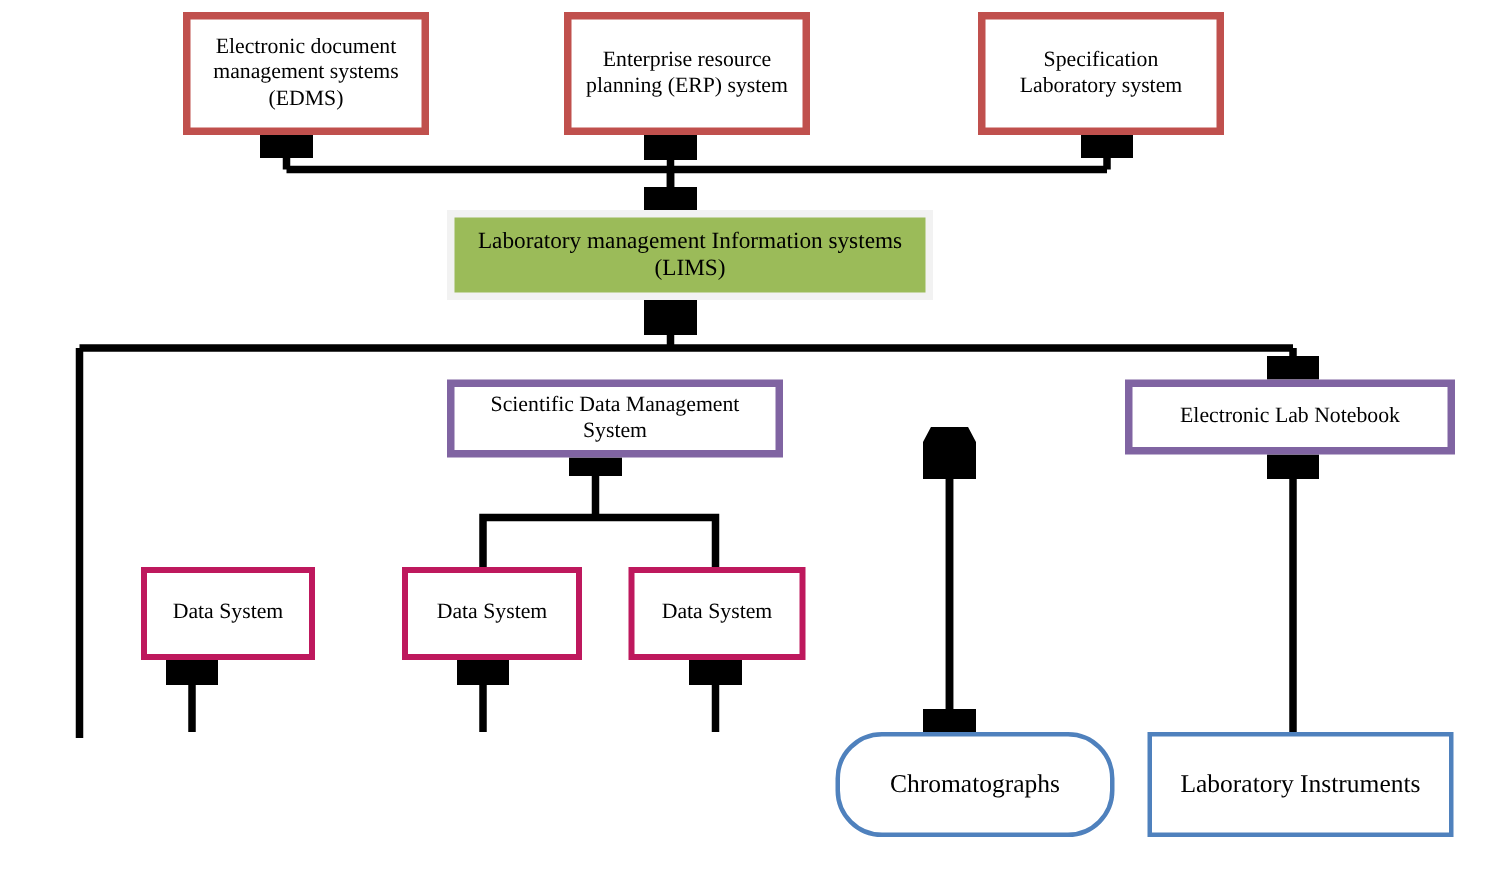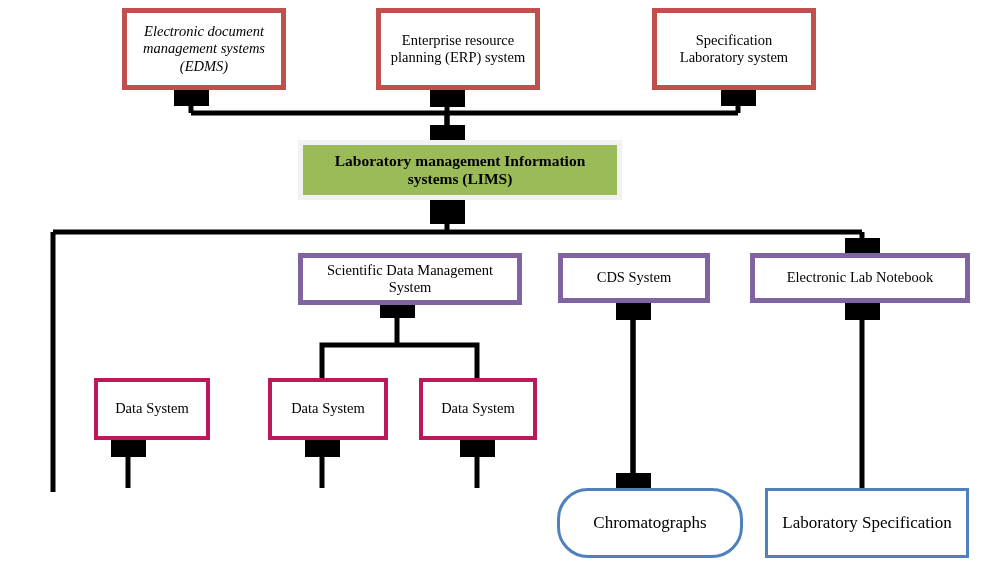--- a/index.html
+++ b/index.html
@@ -4,21 +4,21 @@
 <style>
   html,body{margin:0;padding:0;background:#ffffff;}
   body{width:995px;height:579px;font-family:"Liberation Serif","DejaVu Serif",serif;}
   #stage{position:relative;width:995px;height:579px;overflow:hidden;background:#fff;}
 
   .node{position:absolute;box-sizing:border-box;display:flex;align-items:center;
         justify-content:center;text-align:center;background:#ffffff;color:#000;
         line-height:1.18;}
 
   .red   {border:5px solid #c0504d;font-size:14.5px;}
-  .green {border:5px solid #f2f2f2;background:#9bbb59;font-weight:bold;font-size:15.5px;}
+  .green {border:5px solid #f2f2f2;background:#9bbb59;font-weight:normal;font-size:15.5px;}
   .purple{border:5px solid #8064a2;font-size:14.5px;}
   .orange{border:4px solid #be185d;font-size:14.5px;}
   .blue  {border:3px solid #4f81bd;font-size:17px;}
 
   .node span{display:block;padding:0 6px;}
 
   svg.wires{position:absolute;left:0;top:0;width:995px;height:579px;overflow:visible;}
   svg.wires path,svg.wires line{stroke:#000;fill:none;stroke-width:5;}
 </style>
 </head>
@@ -51,43 +51,40 @@
     <path d="M128,488 L128,441" marker-end="url(#ah)"></path>
     <path d="M322,488 L322,441" marker-end="url(#ah)"></path>
     <path d="M477,488 L477,441" marker-end="url(#ah)"></path>
 
     <path d="M633,488 L633,304" marker-end="url(#ah)"></path>
     <path d="M633,304 L633,488" marker-end="url(#ah)"></path>
 
     <path d="M862,488 L862,304" marker-end="url(#ah)"></path>
   </svg>
 
-  <div class="node red" style="left:122px;top:8px;width:164px;height:82px;font-style:italic;">
+  <div class="node red" style="left:122px;top:8px;width:164px;height:82px;">
     <span>Electronic document management systems (EDMS)</span>
   </div>
 
   <div class="node red" style="left:376px;top:8px;width:164px;height:82px;">
     <span>Enterprise resource planning (ERP) system</span>
   </div>
 
   <div class="node red" style="left:652px;top:8px;width:164px;height:82px;">
     <span>Specification Laboratory system</span>
   </div>
 
   <div class="node green" style="left:298px;top:140px;width:324px;height:60px;">
     <span>Laboratory management Information systems (LIMS)</span>
   </div>
 
   <div class="node purple" style="left:298px;top:253px;width:224px;height:52px;">
     <span>Scientific Data Management System</span>
   </div>
 
-  <div class="node purple" style="left:558px;top:253px;width:152px;height:50px;">
-    <span>CDS System</span>
-  </div>
 
   <div class="node purple" style="left:750px;top:253px;width:220px;height:50px;">
     <span>Electronic Lab Notebook</span>
   </div>
 
   <div class="node orange" style="left:94px;top:378px;width:116px;height:62px;">
     <span>Data System</span>
   </div>
 
   <div class="node orange" style="left:268px;top:378px;width:120px;height:62px;">
@@ -97,16 +94,16 @@
   <div class="node orange" style="left:419px;top:378px;width:118px;height:62px;">
     <span>Data System</span>
   </div>
 
 
   <div class="node blue" style="left:557px;top:488px;width:186px;height:70px;border-radius:31px;">
     <span>Chromatographs</span>
   </div>
 
   <div class="node blue" style="left:765px;top:488px;width:204px;height:70px;">
-    <span>Laboratory Specification</span>
+    <span>Laboratory Instruments</span>
   </div>
 
 </div>
 
 </body></html>

